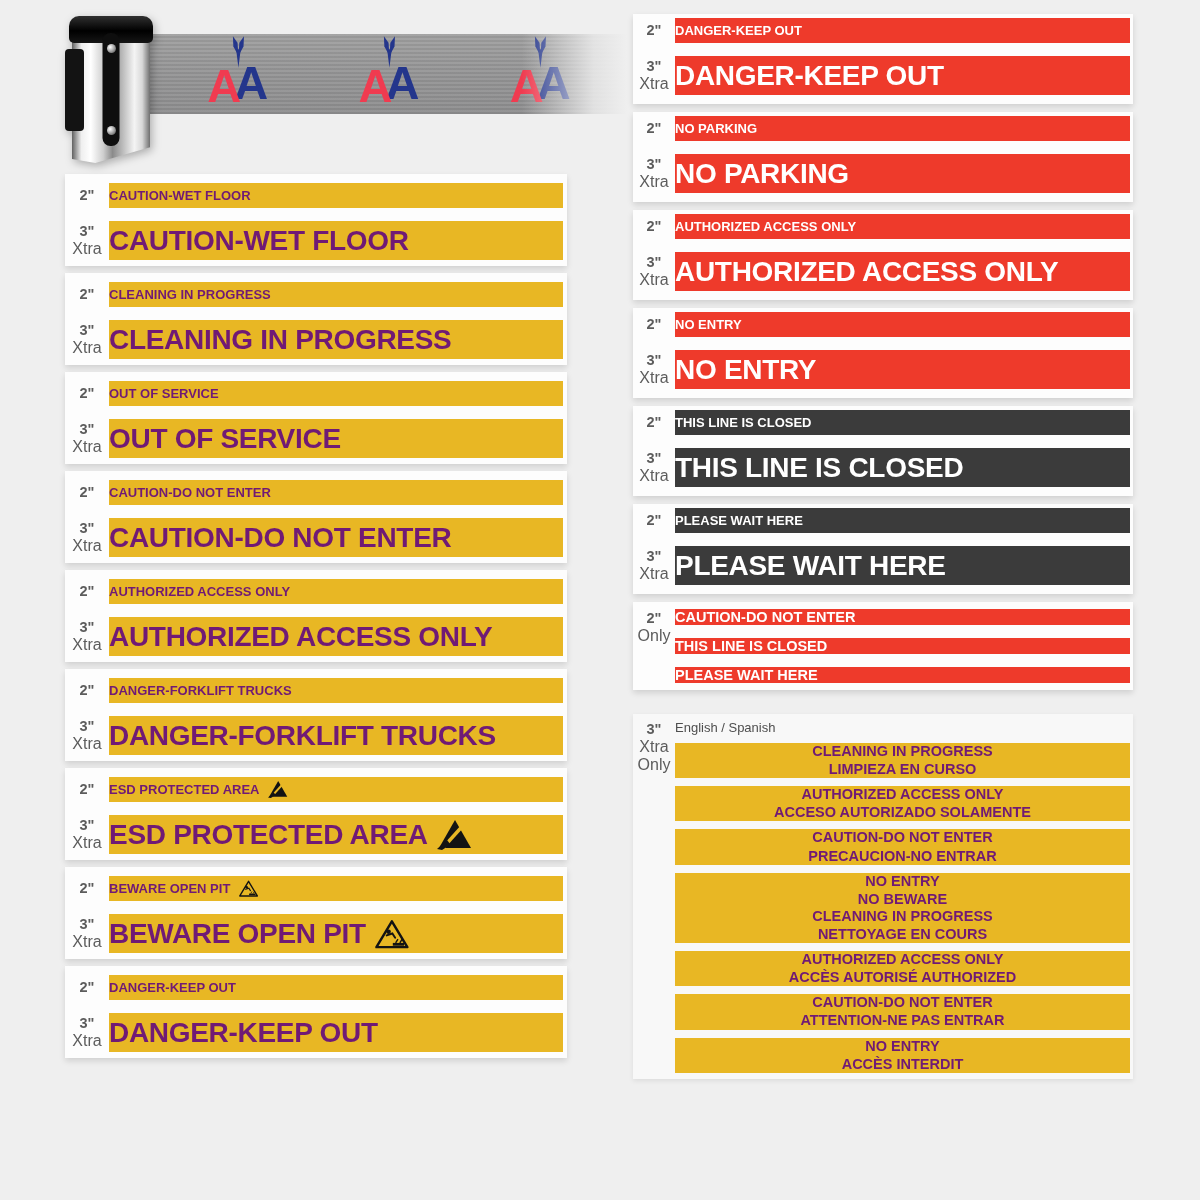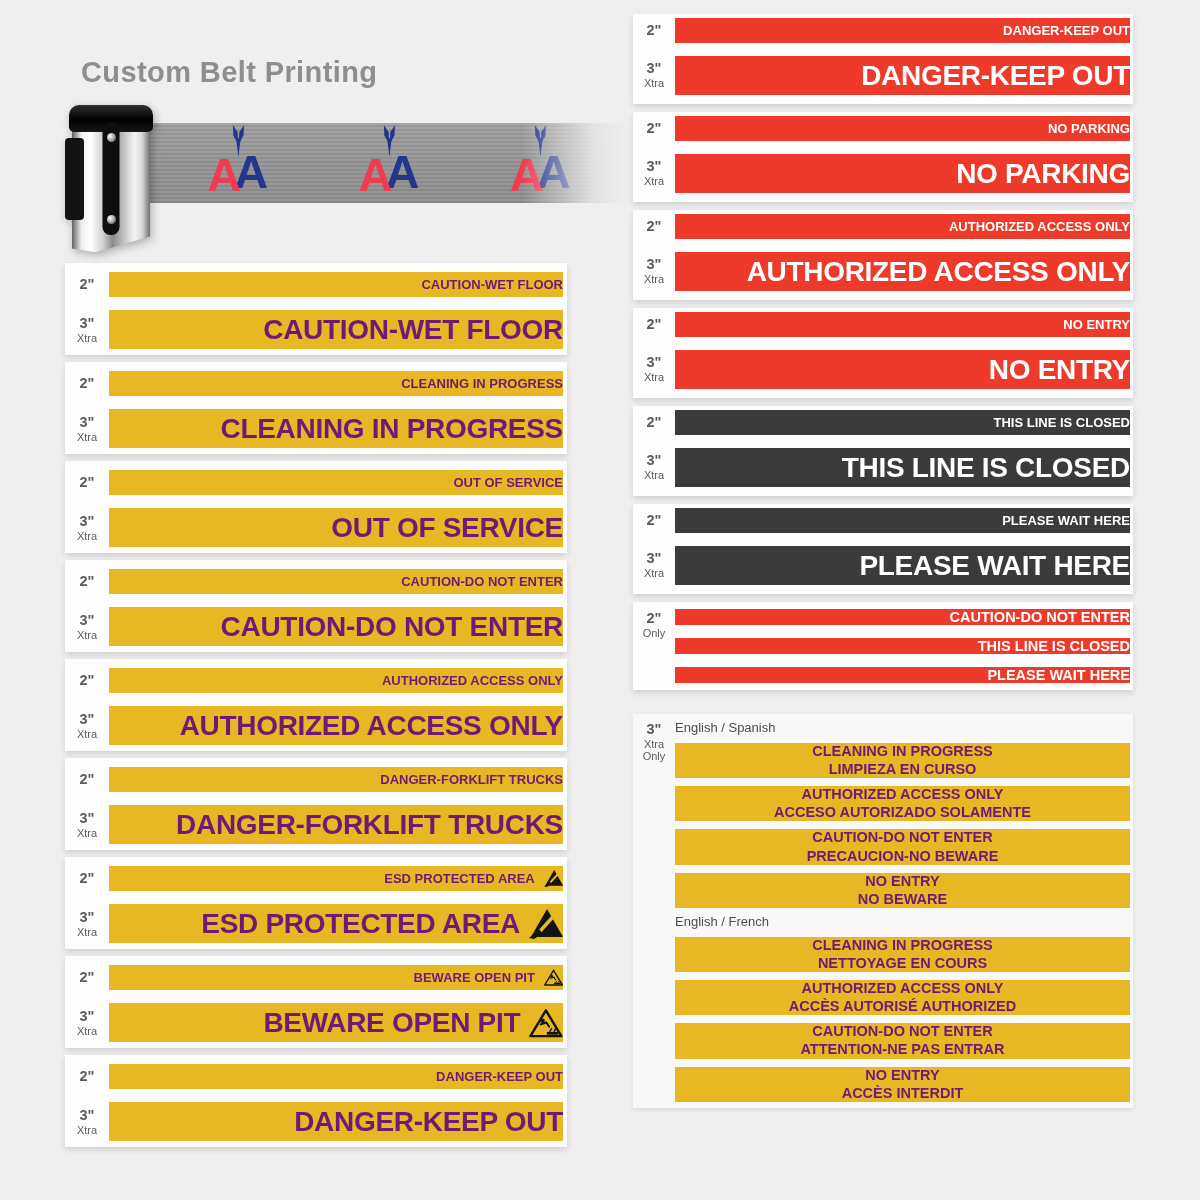--- a/index.html
+++ b/index.html
@@ -47,22 +47,22 @@
   .groups{margin-top:8px;}
   .card{background:var(--card-bg,#fdfdfd);box-shadow:0 3px 6px rgba(0,0,0,.13);}
   .group-card{padding:9px 4px 0 0;height:83px;margin-bottom:7px;box-sizing:content-box;}
   .col-right .group-card{padding:4px 3px 0 0;height:86px;margin-bottom:8px;}
   .belt-row{display:flex;align-items:center;}
   .belt-row + .belt-row{margin-top:13px;}
   .size-label{width:44px;flex:none;display:flex;flex-direction:column;align-items:center;justify-content:center;
       color:var(--label-gray,#5c5c5c);line-height:1.1;}
   .col-right .size-label{width:42px;}
   .sz{font-size:14.5px;font-weight:600;}
-  .sz-sub{font-size:11px;}
-  .belt{flex:1;display:flex;align-items:center;justify-content:flex-end;gap:9px;min-width:0;}
+  .sz-sub{font-size:16px;}
+  .belt{flex:1;display:flex;align-items:center;justify-content:flex-start;gap:9px;min-width:0;}
   .st-yellow{background:var(--yellow,#e8b724);color:#701a75;}
   .st-red{background:var(--red,#ee3a2b);color:#ffffff;}
   .st-dark{background:var(--dark,#3b3b3b);color:#ffffff;}
   .belt-text{font-weight:700;white-space:nowrap;}
   .belt-2{height:25px;font-size:13px;}
   .belt-3{height:39px;font-size:28px;letter-spacing:-.3px;}
   .belt-icon{display:inline-flex;align-items:center;}
   .belt-icon.sm svg{height:17px;width:auto;}
   .belt-icon.lg svg{height:30px;width:auto;}
 
@@ -80,21 +80,20 @@
   .bi-section{display:flex;flex-direction:column;gap:8px;}
   .bi-heading{text-align:left;font-size:13px;color:var(--subheading-gray,#4e4e4e);margin-top:6px;}
   .bi-belt{height:45px;flex-direction:column;gap:1px;font-size:14.5px;line-height:1.18;}
 </style>
 </head>
 <body>
 
 <div class="page">
 
   <div class="col col-left">
-    <h1 class="hd hd1">Custom Belt Printing</h1>
 
     <div class="banner">
       <div class="belt-strip">
         <div class="aa-logo">
           <span class="eagle">
             <svg viewBox="0 0 26 34" width="24" height="36">
               <path d="M7 0 L12 7 L13 21 L7.5 11 Z" fill="var(--logo-blue)"></path>
               <path d="M19 0 L14 7 L13 21 L18.5 11 Z" fill="var(--logo-blue)"></path>
               <path d="M10.5 14 L13 34 L15.5 14 Z" fill="var(--logo-blue)"></path>
             </svg>
@@ -492,29 +491,28 @@
         <div class="belt bi-belt st-yellow">
           <span class="belt-text">CLEANING IN PROGRESS</span>
           <span class="belt-text">LIMPIEZA EN CURSO</span>
         </div>
         <div class="belt bi-belt st-yellow">
           <span class="belt-text">AUTHORIZED ACCESS ONLY</span>
           <span class="belt-text">ACCESO AUTORIZADO SOLAMENTE</span>
         </div>
         <div class="belt bi-belt st-yellow">
           <span class="belt-text">CAUTION-DO NOT ENTER</span>
-          <span class="belt-text">PRECAUCION-NO BEWARE</span>
+          <span class="belt-text">PRECAUCION-NO ENTRAR</span>
         </div>
         <div class="belt bi-belt st-yellow">
           <span class="belt-text">NO ENTRY</span>
           <span class="belt-text">NO BEWARE</span>
         </div>
     </div>
     <div class="bi-section">
-      <div class="bi-heading">English / French</div>
 
         <div class="belt bi-belt st-yellow">
           <span class="belt-text">CLEANING IN PROGRESS</span>
           <span class="belt-text">NETTOYAGE EN COURS</span>
         </div>
         <div class="belt bi-belt st-yellow">
           <span class="belt-text">AUTHORIZED ACCESS ONLY</span>
           <span class="belt-text">ACCÈS AUTORISÉ AUTHORIZED</span>
         </div>
         <div class="belt bi-belt st-yellow">

